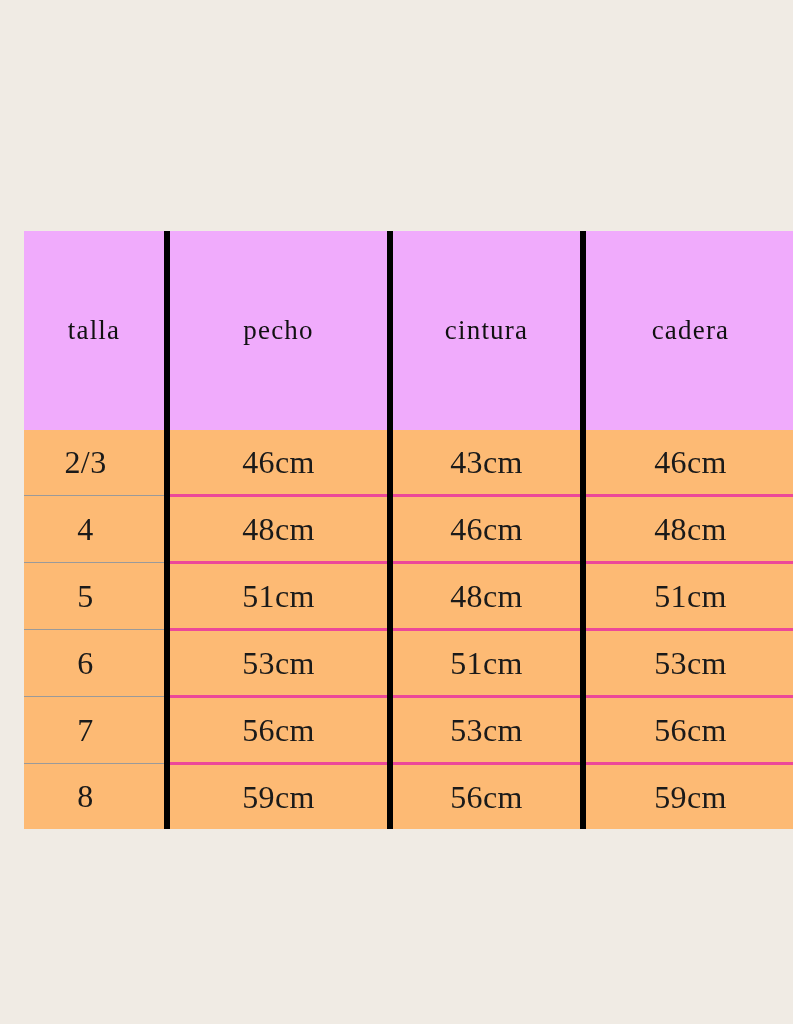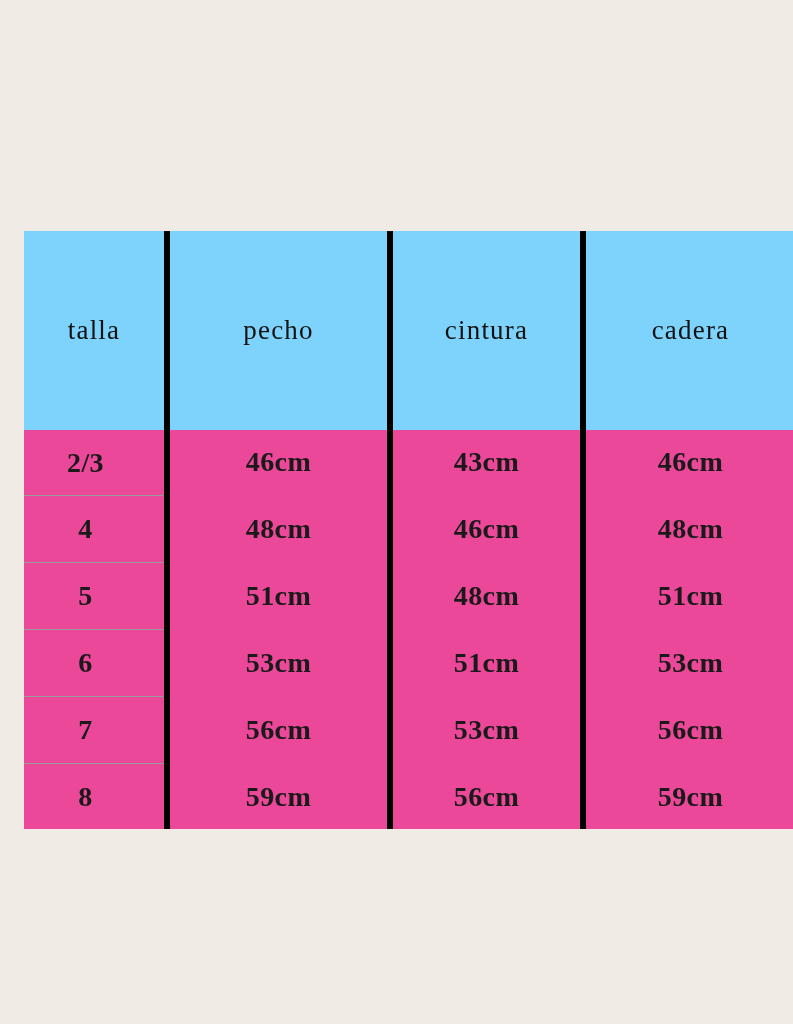--- a/index.html
+++ b/index.html
@@ -24,37 +24,36 @@
     left: 24px;
     top: 231px;
     width: 745px;
   }
   table.size-chart {
     border-collapse: collapse;
     width: 745px;
     table-layout: fixed;
   }
   table.size-chart thead th {
-    background: #7dd3fc;
+    background: #f0abfc;
     height: 197px;
     vertical-align: middle;
     text-align: center;
     font-weight: normal;
     font-size: 27px;
     letter-spacing: 1.2px;
     color: #111111;
   }
   table.size-chart tbody td {
-    background: #ec4899;
+    background: #fdba74;
     height: 62px;
     text-align: center;
-    font-size: 28px;
+    font-size: 32px;
     color: #1a1a1a;
     letter-spacing: 0.4px;
-    font-weight: bold;
   }
   
   .col-size   { width: 138px; }
   .col-chest  { width: 215px; }
   .col-waist  { width: 185px; }
   .col-hip    { width: 207px; }
 
   
   table.size-chart th.sep,
   table.size-chart td.sep {

